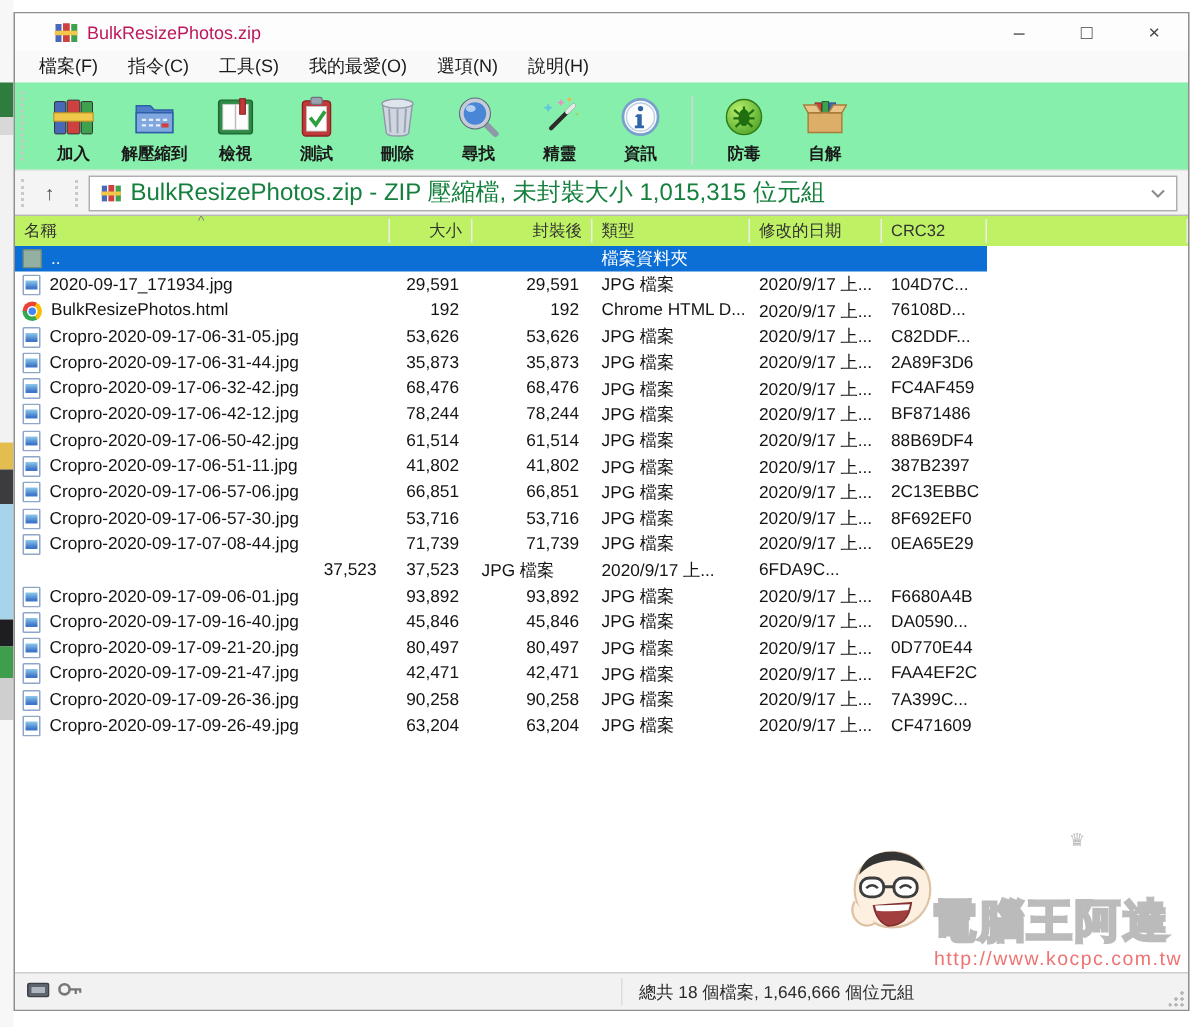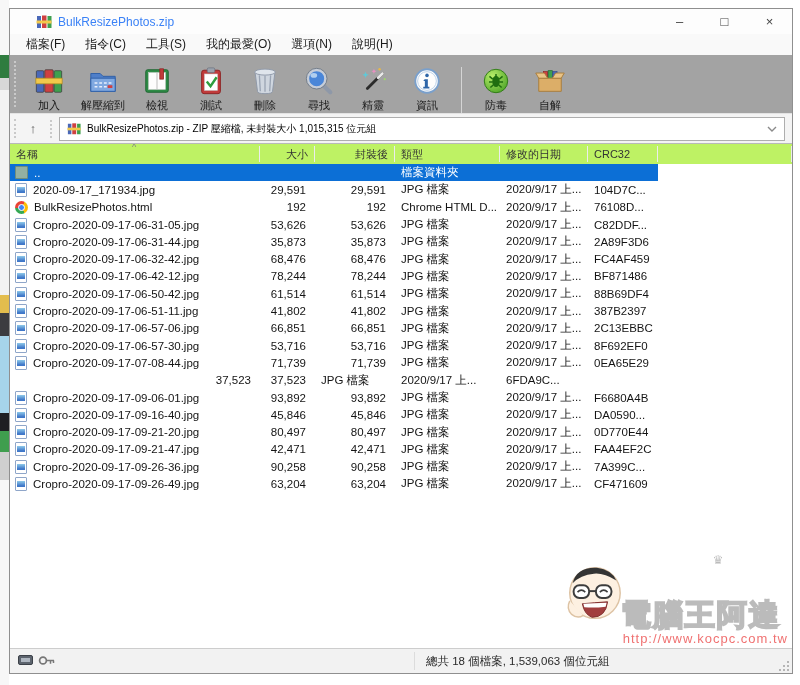--- a/index.html
+++ b/index.html
@@ -17,50 +17,50 @@
   .bgb7{top:413px;height:18px;background:#1e1e22;}
   .bgb8{top:431px;height:21px;background:#3f9e4e;}
   .bgb9{top:452px;height:28px;background:#cfcfcf;}
 
   .window{position:absolute;left:9px;top:8px;width:784px;height:666px;box-sizing:border-box;
           border:1px solid #8f8f8f;background:#f4f4f4;display:flex;flex-direction:column;}
 
   
   .titlebar{height:25px;background:#fdfdfd;display:flex;align-items:center;flex:none;}
   .app-icon{margin-left:26px;width:16px;height:16px;flex:none;display:inline-flex;}
-  .title-text{margin-left:6px;font-size:12px;color:#3b82f6;}
+  .title-text{margin-left:6px;font-size:12px;color:#be185d;}
   .win-controls{margin-left:auto;display:flex;height:100%;}
   .win-btn{width:45px;display:flex;align-items:center;justify-content:center;
            font-size:13px;color:#444;cursor:default;}
 
   
   .menubar{height:21px;background:#f9f9f9;display:flex;align-items:center;padding-left:6px;flex:none;}
   .menu-item{font-size:12px;color:#1a1a1a;padding:2px 10px;}
 
   
-  .toolbar{height:55px;background:#a3a3a3;display:flex;align-items:flex-end;
-           padding:3px 0 0 12px;flex:none;position:relative;border-bottom:1px solid #e3e3e3;}
+  .toolbar{height:55px;background:#86efac;display:flex;align-items:center;
+           padding:3px 0 0 12px;flex:none;position:relative;border-bottom:1px solid #e3e3e3;font-weight:bold;}
   .toolbar::before{content:"";position:absolute;left:4px;top:6px;bottom:6px;width:0;
                    border-left:2px dotted #c9c9c9;}
   .tbtn{min-width:48px;padding:0 3px;display:flex;flex-direction:column;align-items:center;}
   .ticon{height:32px;display:flex;align-items:center;justify-content:center;}
   .tlabel{font-size:11px;color:#1a1a1a;margin-top:1px;white-space:nowrap;}
   .tool-sep{width:1px;background:#d5d5d5;height:46px;margin:2px 7px 0 7px;flex:none;}
 
   
   .addressbar{height:29px;display:flex;align-items:center;padding:0 7px 0 0;flex:none;
               background:#f4f4f4;position:relative;}
   .addressbar::before{content:"";position:absolute;left:4px;top:5px;bottom:5px;width:0;
                       border-left:2px dotted #c9c9c9;}
   .up-btn{width:28px;height:22px;margin-left:9px;display:flex;align-items:center;justify-content:center;
           font-size:13px;color:#555;}
   .addr-gap{width:0;height:18px;border-left:2px dotted #c9c9c9;margin:0 7px 0 3px;}
   .combo{flex:1;height:22px;background:#fff;border:1px solid #aeaeae;display:flex;
          align-items:center;padding:0 7px;gap:6px;}
-  .combo-text{font-size:10px;color:#000000;white-space:nowrap;overflow:hidden;}
+  .combo-text{font-size:16px;color:#15803d;white-space:nowrap;overflow:hidden;}
   .combo-chevron{margin-left:auto;display:flex;}
 
   
   .listview{flex:1;background:#fff;border-top:1px solid #b9b9b9;position:relative;overflow:hidden;}
   .lv-header{height:20px;display:grid;grid-template-columns:250px 55px 80px 105px 88px 70px 1fr;
              align-items:center;font-size:11px;color:#333;position:relative;background:#bef264;}
   .hcell{padding:0 6px;border-right:1px solid #ececec;height:16px;line-height:16px;
          white-space:nowrap;overflow:hidden;}
   .h-right{text-align:right;}
   .sort-caret{position:absolute;left:122px;top:-2px;font-size:9px;color:#808080;}
@@ -566,18 +566,18 @@
           </svg>
         </span>
         <span>
           <svg width="17" height="11" viewBox="0 0 17 11">
             <circle cx="5" cy="5.5" r="3.4" fill="none" stroke="#777" stroke-width="1.7"></circle>
             <path d="M8.5 5.5 h7.5 M12.5 5.5 v3.2 M15.5 5.5 v2.4" stroke="#777" stroke-width="1.5" fill="none"></path>
           </svg>
         </span>
       </span>
       <span class="status-sep"></span>
-      <span class="status-total">總共 18 個檔案, 1,539,063 個位元組</span>
+      <span class="status-total">總共 18 個檔案, 1,646,666 個位元組</span>
       <span class="grip"></span>
     </div>
 
   </div>
 </div>
 
 </body></html>

